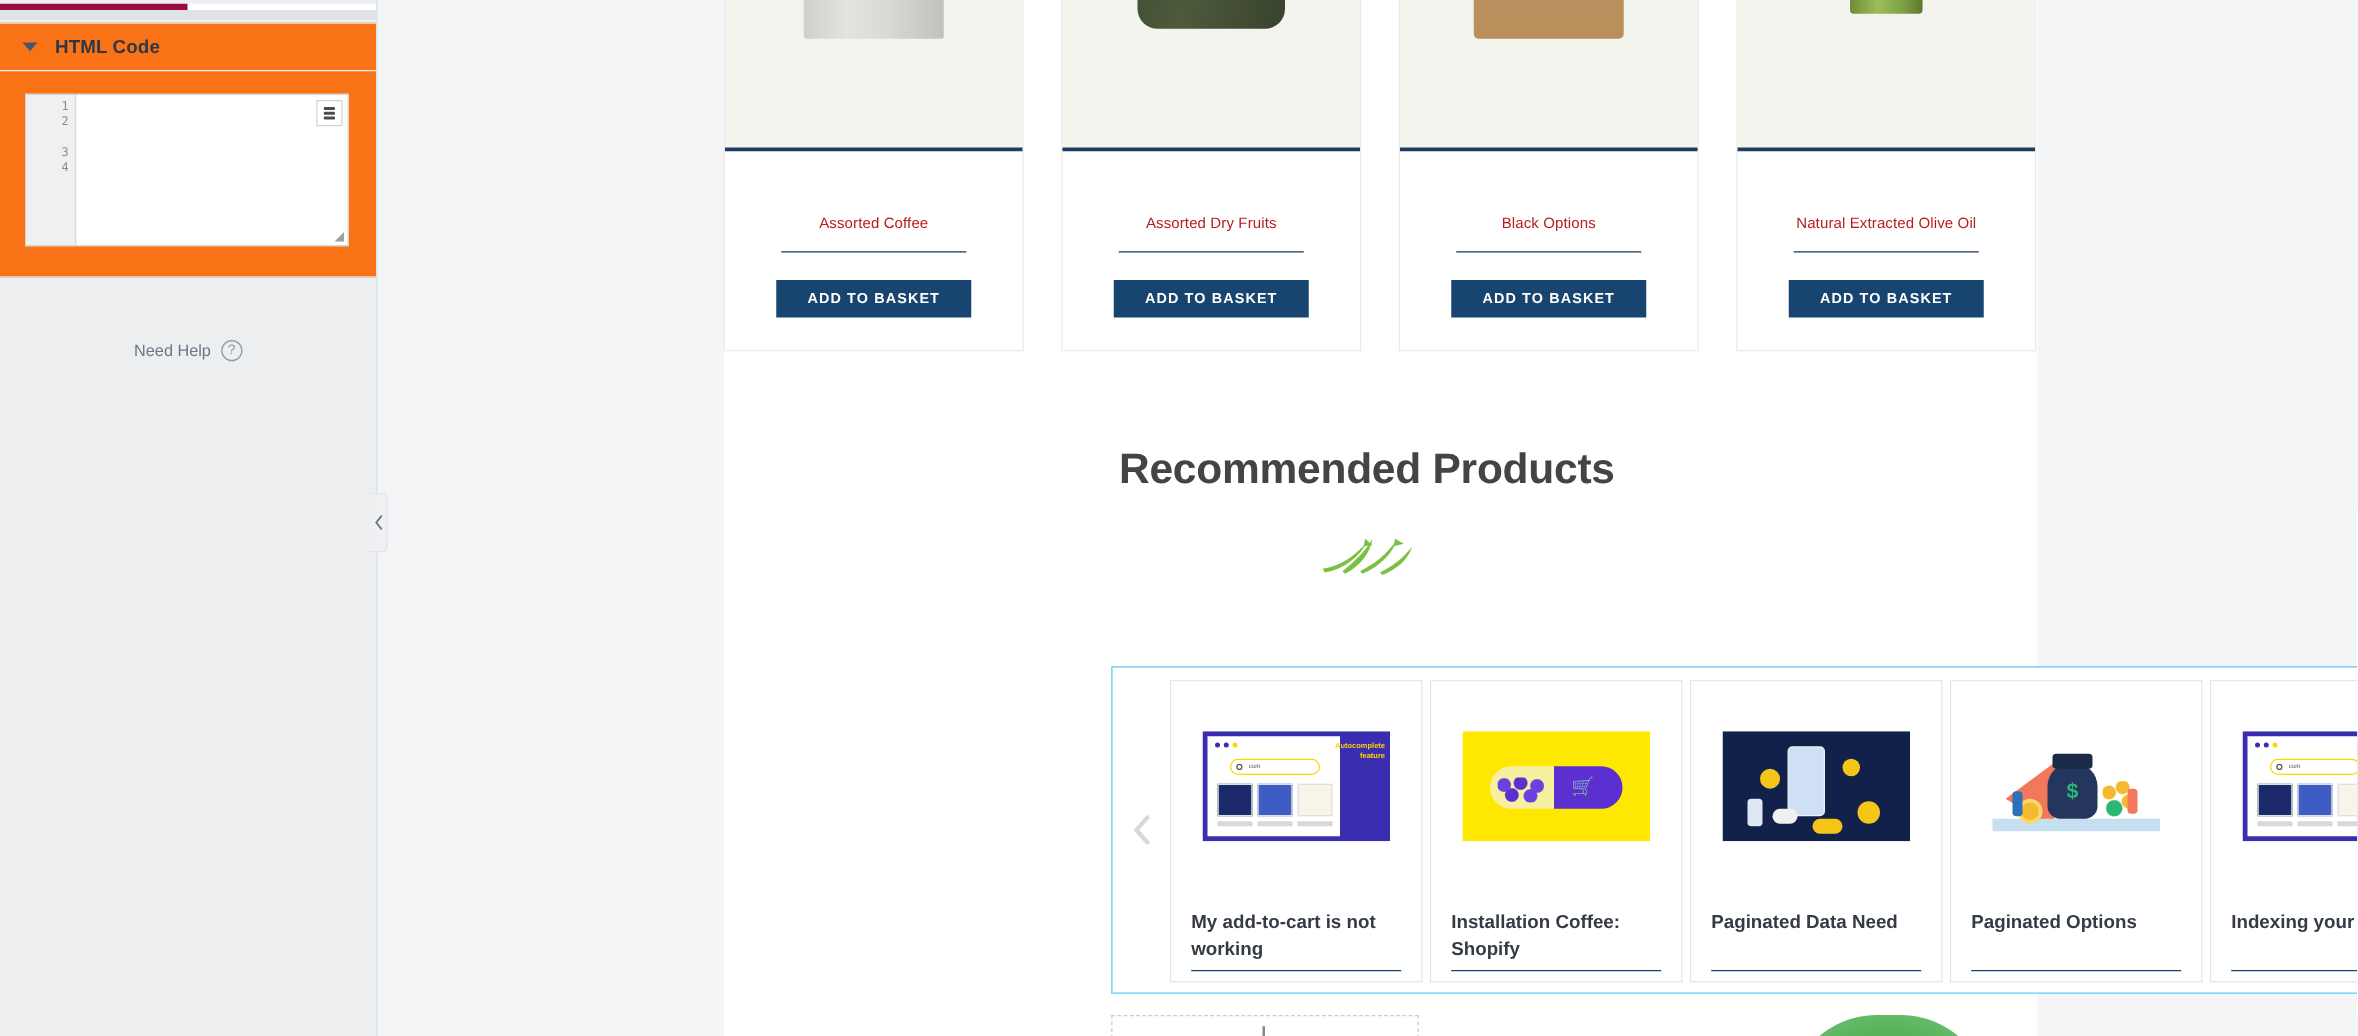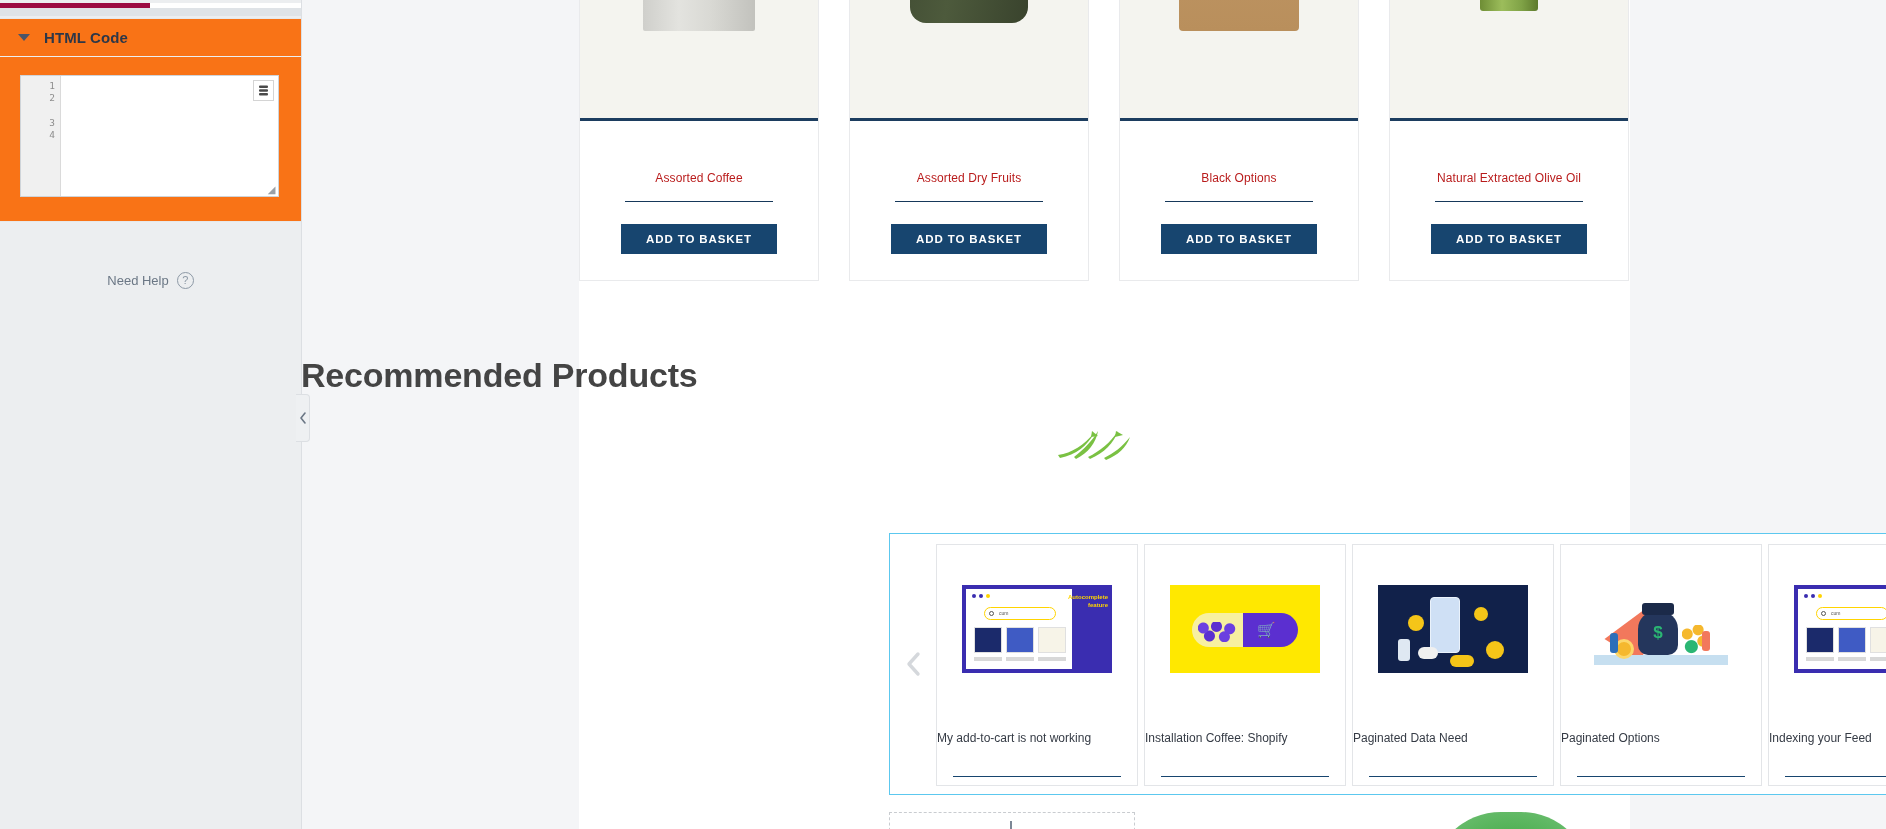--- a/index.html
+++ b/index.html
@@ -272,20 +272,21 @@
     top: -40px; width: 58px; height: 200px;
     background: linear-gradient(90deg,#6e8d35 0%,#9cbd5b 38%,#7fa246 72%,#5d7a2c 100%);
     border-radius: 3px;
   }
 
   
   .rec-heading {
     position: absolute;
     left: 0; top: 356px;
     width: 1585px;
+    text-align: center;
     font-size: 34px;
     font-weight: bold;
     color: #444444;
     letter-spacing: -.2px;
   }
   .leaf-orn {
     position: absolute;
     left: 50%; top: 427px;
     transform: translateX(-50%);
   }
@@ -316,24 +317,25 @@
   }
   .rec-thumb {
     position: absolute;
     left: 50%; top: 40px;
     transform: translateX(-50%);
     width: 150px; height: 88px;
     overflow: hidden;
   }
   .rec-title {
     position: absolute;
-    left: 0; right: 16px; top: 182px;
-    font-size: 12px;
+    left: 16px; right: 16px; top: 182px;
+    font-size: 15px;
     line-height: 22px;
     color: #353b45;
+    font-weight: bold;
   }
   .rec-rule {
     position: absolute;
     left: 16px; right: 16px; top: 231px;
     height: 1px;
     background: #17456f;
   }
 
   
   .thumb-ac {

